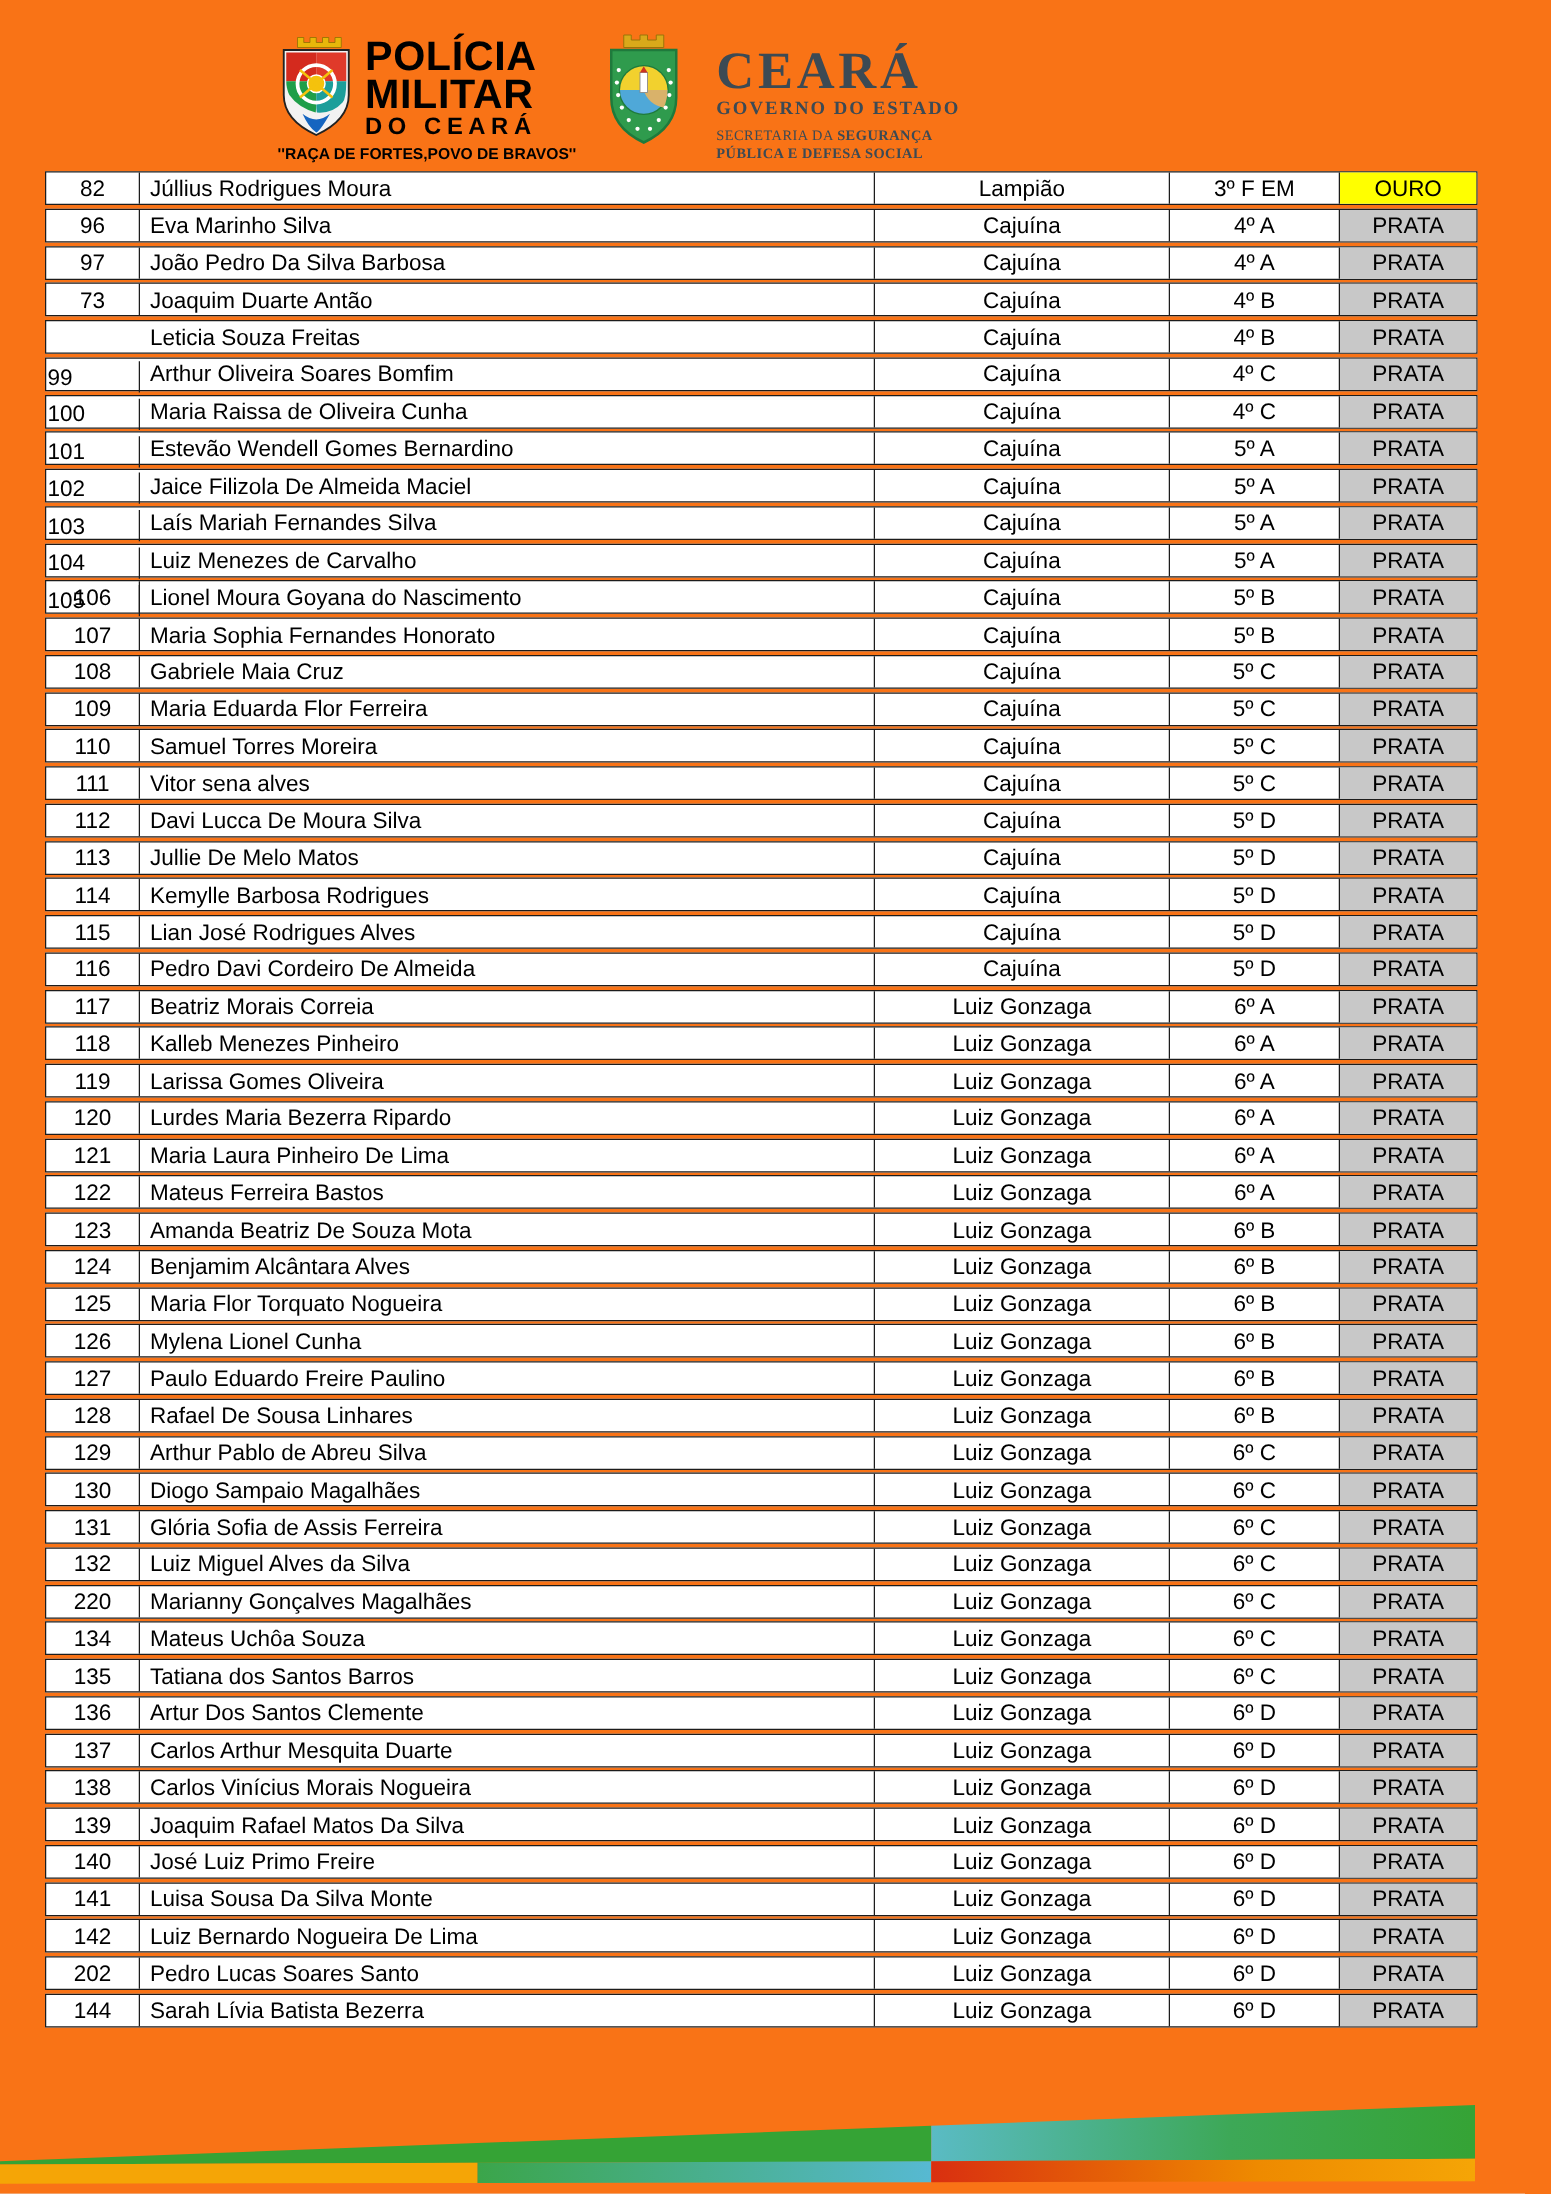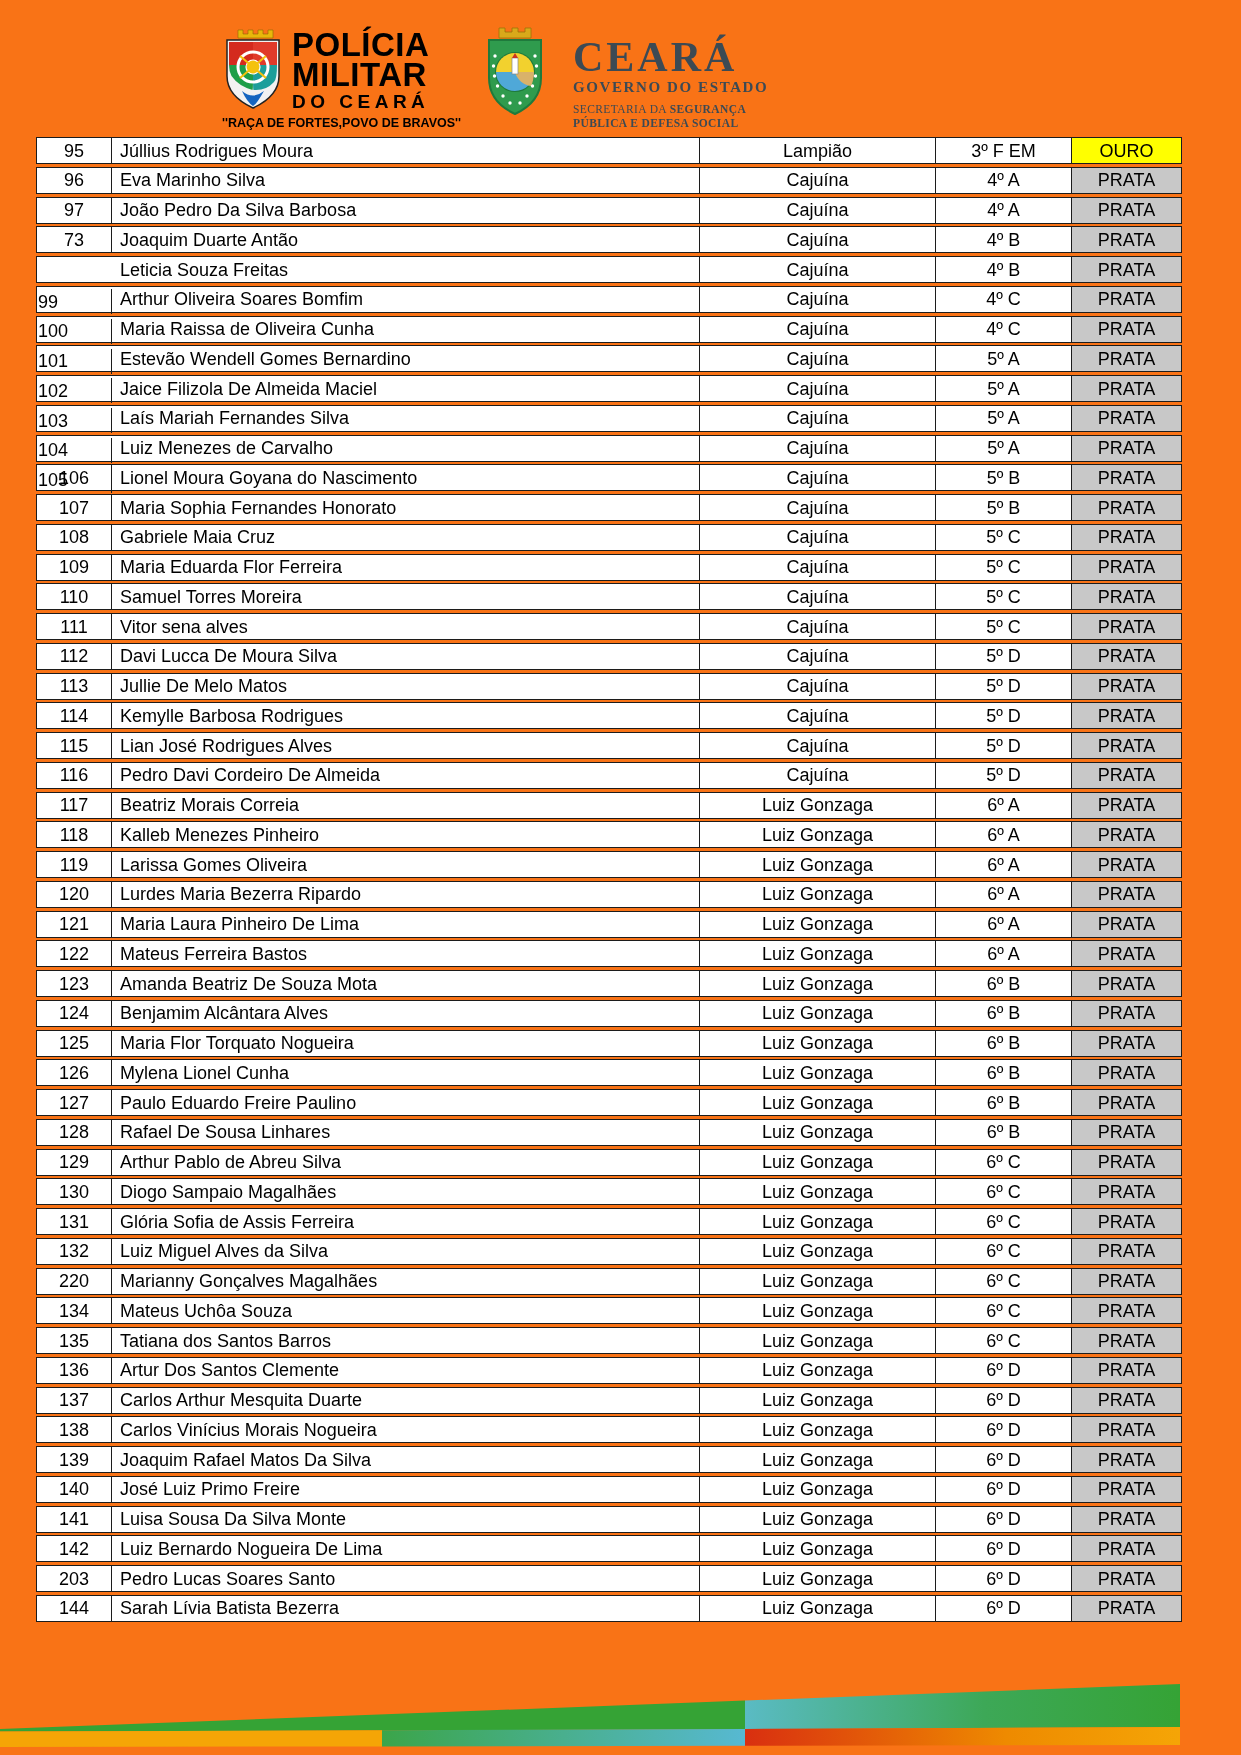--- a/index.html
+++ b/index.html
@@ -96,21 +96,21 @@
     <div class="ce-text">
       <div class="ce-title">CEARÁ</div>
       <div class="ce-sub">GOVERNO DO ESTADO</div>
       <div class="ce-sec"><span>SECRETARIA DA </span><b>SEGURANÇA</b><br><b>PÚBLICA E DEFESA SOCIAL</b></div>
     </div>
   </div>
 
   <div class="tbl">
     <div id="table-body">
     <div class="row">
-      <div class="cell num">95</div>
+      <div class="cell num">82</div>
       <div class="cell name">Júllius Rodrigues Moura</div>
       <div class="cell school">Lampião</div>
       <div class="cell klass">3º F EM</div>
       <div class="cell medal" style="background: rgb(255, 255, 0); color: rgb(0, 0, 0);">OURO</div>
     </div>
 
     <div class="row">
       <div class="cell num">96</div>
       <div class="cell name">Eva Marinho Silva</div>
       <div class="cell school">Cajuína</div>
@@ -480,21 +480,21 @@
 
     <div class="row">
       <div class="cell num">142</div>
       <div class="cell name">Luiz Bernardo Nogueira De Lima</div>
       <div class="cell school">Luiz Gonzaga</div>
       <div class="cell klass">6º D</div>
       <div class="cell medal" style="background: rgb(200, 200, 200); color: rgb(0, 0, 0);">PRATA</div>
     </div>
 
     <div class="row">
-      <div class="cell num">203</div>
+      <div class="cell num">202</div>
       <div class="cell name">Pedro Lucas Soares Santo</div>
       <div class="cell school">Luiz Gonzaga</div>
       <div class="cell klass">6º D</div>
       <div class="cell medal" style="background: rgb(200, 200, 200); color: rgb(0, 0, 0);">PRATA</div>
     </div>
 
     <div class="row">
       <div class="cell num">144</div>
       <div class="cell name">Sarah Lívia Batista Bezerra</div>
       <div class="cell school">Luiz Gonzaga</div>

